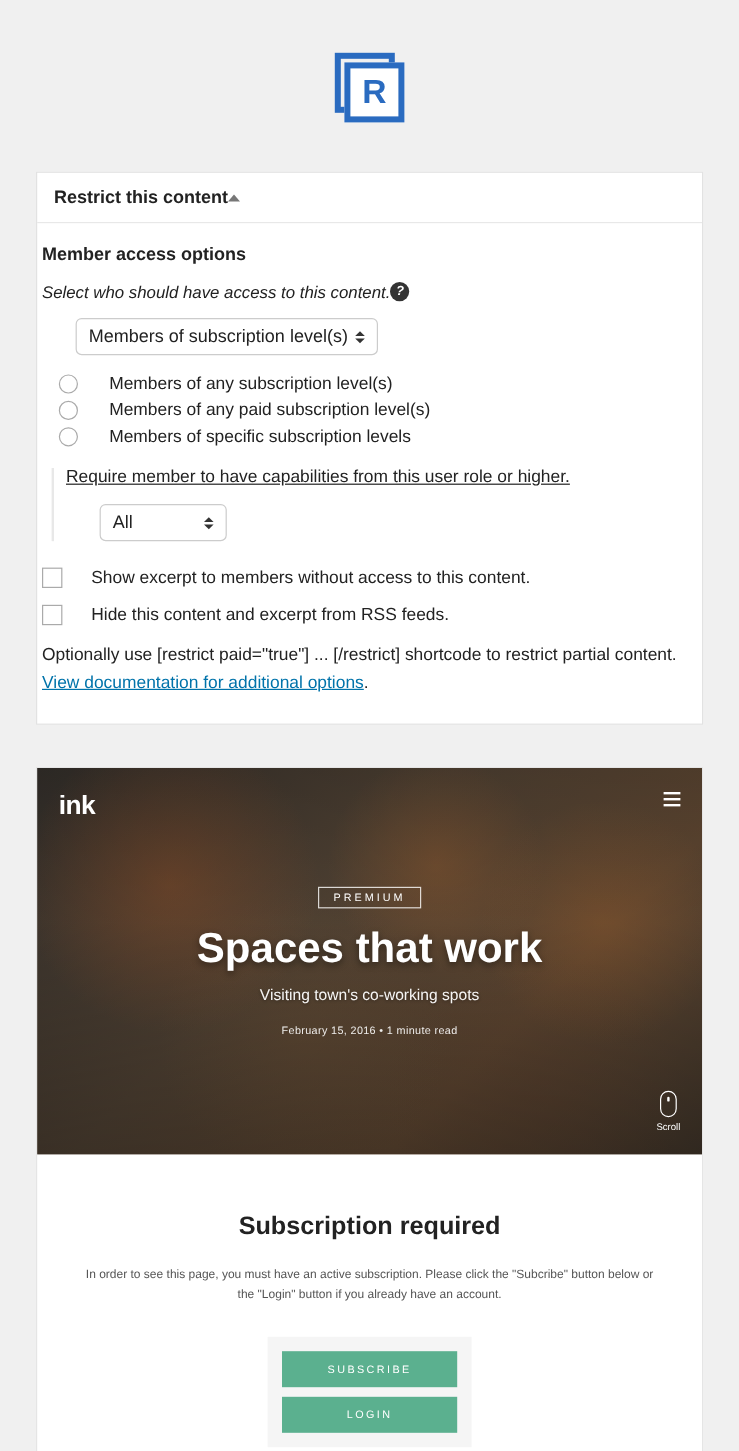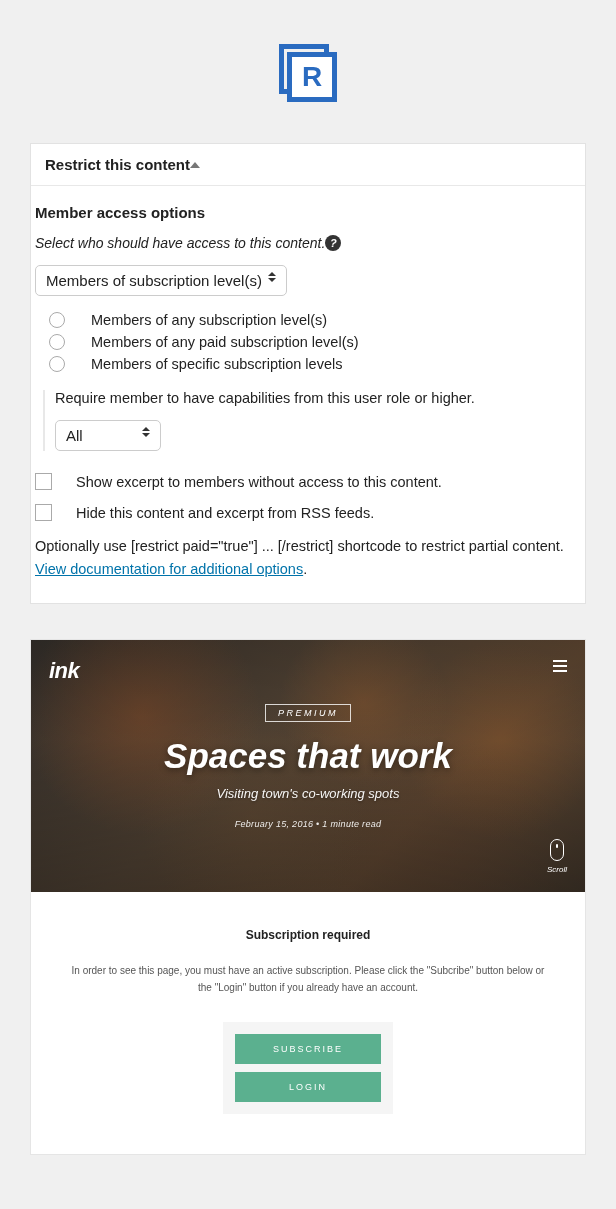--- a/index.html
+++ b/index.html
@@ -83,26 +83,28 @@
   background: #333;
   color: #fff;
   font-size: 11px;
   font-weight: 700;
   display: inline-flex;
   align-items: center;
   justify-content: center;
 }
 .select-wrap {
   display: inline-flex;
+  align-items: center;
   border: 1px solid #ccc;
   border-radius: 5px;
   padding: 6px 10px;
   font-size: 15px;
   background: #fff;
   gap: 6px;
+  margin-left: 28px;
 }
 .select-arrows {
   display: flex;
   flex-direction: column;
   gap: 2px;
 }
 .arr-up {
   width: 0; height: 0;
   border-left: 4px solid transparent;
   border-right: 4px solid transparent;
@@ -132,20 +134,21 @@
 }
 .indent-block {
   border-left: 2px solid #e8e8e8;
   margin-left: 8px;
   padding-left: 10px;
   margin-bottom: 22px;
 }
 .indent-block .req-text {
   font-size: 14.5px;
   margin-bottom: 14px;
+  text-decoration: underline;
 }
 .checkbox-item {
   display: flex;
   align-items: center;
   gap: 24px;
   margin-bottom: 14px;
   font-size: 14.5px;
 }
 .checkbox-box {
   width: 17px; height: 17px;
@@ -162,25 +165,24 @@
   text-decoration: underline;
 }
 
 
 .preview-card {
   margin: 35px 30px 30px;
   background: #fff;
   border: 1px solid #e5e5e5;
 }
 .hero {
-  height: 252px;
+  height: 322px;
   position: relative;
   overflow: hidden;
   background: linear-gradient(135deg, #3a3530 0%, #5a4a3a 40%, #6b5038 70%, #4a3d30 100%);
-  font-style: italic;
 }
 .hero::before {
   content: "";
   position: absolute;
   inset: 0;
   background:
     radial-gradient(circle at 20% 30%, rgba(200,100,40,0.35) 0%, transparent 25%),
     radial-gradient(circle at 60% 25%, rgba(210,120,50,0.3) 0%, transparent 22%),
     radial-gradient(circle at 85% 40%, rgba(190,110,45,0.3) 0%, transparent 20%),
     radial-gradient(circle at 40% 70%, rgba(120,90,60,0.4) 0%, transparent 30%),
@@ -275,22 +277,23 @@
 }
 .scroll-text {
   font-size: 8px;
 }
 .sub-section {
   padding: 36px 40px 40px;
   text-align: center;
 }
 .sub-title {
   font-weight: 700;
-  font-size: 12px;
+  font-size: 21px;
   margin-bottom: 20px;
+  margin-top: 12px;
 }
 .sub-desc {
   font-size: 10px;
   color: #555;
   line-height: 1.7;
   margin-bottom: 26px;
 }
 .btn-box {
   background: #f5f5f5;
   width: 170px;

